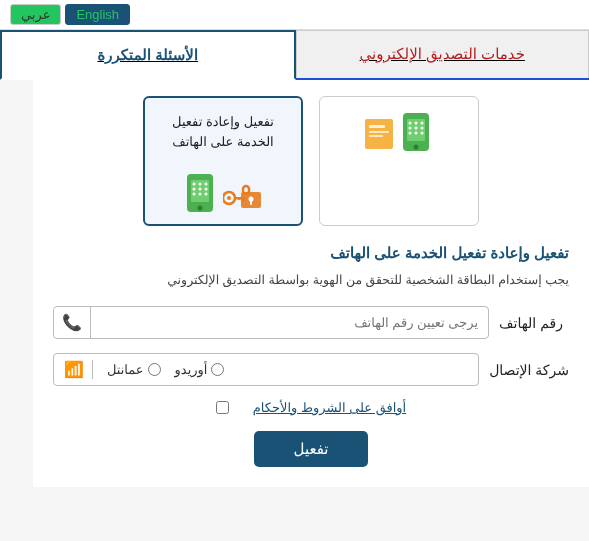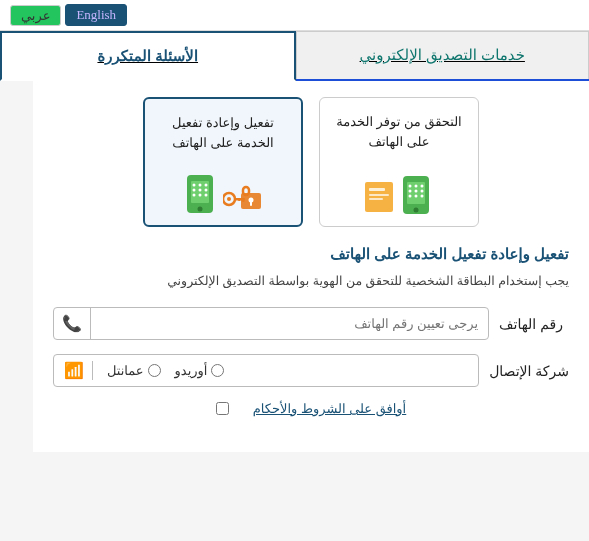--- a/index.html
+++ b/index.html
@@ -24,23 +24,22 @@
     }
     .lang-btn {
       padding: 2px 10px;
       font-size: 13px;
       cursor: pointer;
       border: 1px solid #ccc;
       border-radius: 3px;
     }
     .lang-btn.active {
       background: #1a5276;
-      color: #c4b5fd;
+      color: #22c55e;
       border-color: #1a5276;
-      font-family: Liberation Serif, serif;
     }
     .lang-btn.inactive {
       background: #22c55e;
       color: #333;
     }
 
     
     .tabs {
       display: flex;
       flex-direction: row-reverse;
@@ -62,21 +61,21 @@
     .tab.active {
       background: #fff;
       color: #1a5276;
       border: 2px solid #1a5276;
       border-bottom: 2px solid #fff;
       font-weight: bold;
       margin-bottom: -2px;
     }
     .tab.inactive {
       background: #f0f0f0;
-      color: #0f766e;
+      color: #b91c1c;
     }
 
     
     .main-content {
       background: #fff;
       padding: 16px 20px 20px 20px;
       margin-left: 33px;
     }
 
     
@@ -290,21 +289,20 @@
           <circle cx="17" cy="17" r="1.5" fill="#fff"></circle>
           <circle cx="23" cy="17" r="1.5" fill="#fff"></circle>
           <circle cx="11" cy="22" r="1.5" fill="#fff"></circle>
           <circle cx="17" cy="22" r="1.5" fill="#fff"></circle>
           <circle cx="23" cy="22" r="1.5" fill="#fff"></circle>
         </svg>
       </div>
     </div>
 
     <div class="card normal">
-      <div class="card-title">التحقق من توفر الخدمة على الهاتف</div>
       <div class="card-icons">
 
         <svg width="36" height="42" viewBox="0 0 36 42">
           <rect x="4" y="2" width="26" height="38" rx="4" fill="#4caf50"></rect>
           <rect x="8" y="8" width="18" height="22" rx="1" fill="#6fcf6f"></rect>
           <circle cx="17" cy="36" r="2.5" fill="#2e7d32"></circle>
           <circle cx="11" cy="12" r="1.5" fill="#fff"></circle>
           <circle cx="17" cy="12" r="1.5" fill="#fff"></circle>
           <circle cx="23" cy="12" r="1.5" fill="#fff"></circle>
           <circle cx="11" cy="17" r="1.5" fill="#fff"></circle>
@@ -351,14 +349,17 @@
         <span>أوريدو</span>
       </label>
     </div>
   </div>
 
   <div class="checkbox-row">
     <input type="checkbox" id="terms-check" style="">
     <label for="terms-check">أوافق على الشروط والأحكام</label>
   </div>
 
+  <div class="submit-wrap">
+    <button class="submit-btn">تفعيل</button>
+  </div>
 
 </div>
 
 </body></html>

